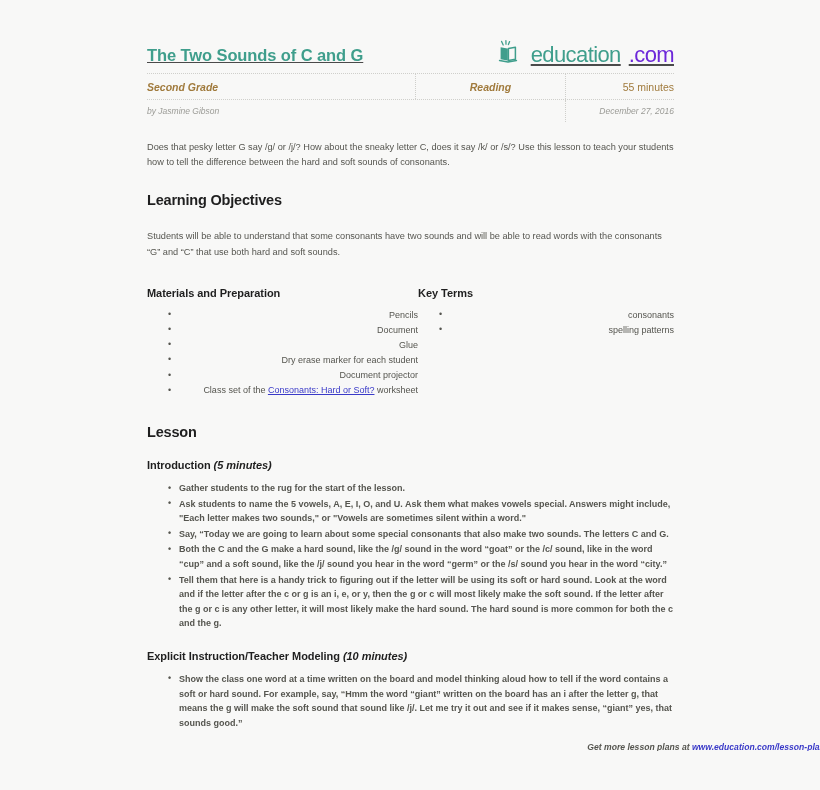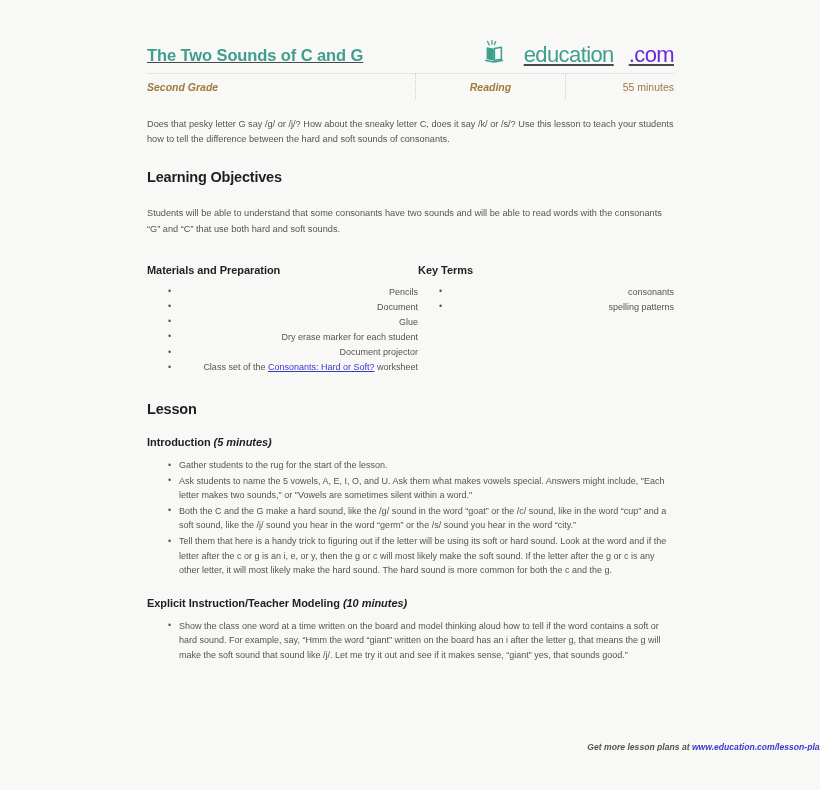--- a/index.html
+++ b/index.html
@@ -46,21 +46,21 @@
     font-weight: bold;
     color: #3f9e8c;
     letter-spacing: -0.1px;
     line-height: 1.2;
     margin: 0;
     white-space: nowrap;
   }
   .logo {
     display: flex;
     align-items: flex-end;
-    gap: 15px;
+    gap: 8px;
     padding-bottom: 1px;
   }
   .logo-mark {
     width: 26px;
     height: 26px;
     display: block;
   }
   .logo-word {
     font-size: 22px;
     font-weight: 500;
@@ -202,20 +202,21 @@
     margin: 19px 0 0 0;
     letter-spacing: -0.05px;
   }
   h3.stephead em {
     font-style: italic;
   }
   ul.steps {
     margin: 10px 0 0 0;
     padding-left: 32px;
     list-style: none;
+    font-weight: bold;
   }
   ul.steps > li {
     font-size: 9px;
     line-height: 1.62;
     color: #55554f;
     position: relative;
     margin-bottom: 1px;
   }
   ul.steps > li::before {
     content: "\2022";
@@ -279,20 +280,24 @@
         <span class="logo-tld">.com</span>
       </div>
     </div>
 
     <div class="meta-row meta-row-1">
       <div class="meta-cell meta-c1">Second Grade</div>
       <div class="meta-cell meta-c2">Reading</div>
       <div class="meta-cell meta-c3">55 minutes</div>
     </div>
 
+    <div class="meta-row meta-row-2">
+      <div class="meta-cell meta-a1">by Jasmine Gibson</div>
+      <div class="meta-cell meta-a2">December 27, 2016</div>
+    </div>
 
     <p class="intro">Does that pesky letter G say /g/ or /j/? How about the sneaky letter C, does it say /k/ or /s/? Use this lesson to teach your students how to tell the difference between the hard and soft sounds of consonants.</p>
 
     <h2 class="section">Learning Objectives</h2>
     <p class="objectives">Students will be able to understand that some consonants have two sounds and will be able to read words with the consonants “G” and “C” that use both hard and soft sounds.</p>
 
     <div class="cols">
 
       <div class="col-left">
         <h3 class="subhead">Materials and Preparation</h3>
@@ -315,20 +320,21 @@
       </div>
 
     </div>
 
     <h2 class="section lesson">Lesson</h2>
 
     <h3 class="stephead"><span>Introduction</span> <em>(5 minutes)</em></h3>
     <ul class="steps">
       <li>Gather students to the rug for the start of the lesson.</li>
       <li>Ask students to name the 5 vowels, A, E, I, O, and U. Ask them what makes vowels special. Answers might include, "Each letter makes two sounds," or "Vowels are sometimes silent within a word."</li>
+      <li>Say, “Today we are going to learn about some special consonants that also make two sounds. The letters C and G.</li>
       <li>Both the C and the G make a hard sound, like the /g/ sound in the word “goat” or the /c/ sound, like in the word “cup” and a soft sound, like the /j/ sound you hear in the word “germ” or the /s/ sound you hear in the word “city.”</li>
       <li>Tell them that here is a handy trick to figuring out if the letter will be using its soft or hard sound. Look at the word and if the letter after the c or g is an i, e, or y, then the g or c will most likely make the soft sound. If the letter after the g or c is any other letter, it will most likely make the hard sound. The hard sound is more common for both the c and the g.</li>
     </ul>
 
     <h3 class="stephead"><span>Explicit Instruction/Teacher Modeling</span> <em>(10 minutes)</em></h3>
     <ul class="steps">
       <li>Show the class one word at a time written on the board and model thinking aloud how to tell if the word contains a soft or hard sound. For example, say, “Hmm the word “giant” written on the board has an i after the letter g, that means the g will make the soft sound that sound like /j/. Let me try it out and see if it makes sense, “giant” yes, that sounds good.”</li>
     </ul>
 
   </div>

